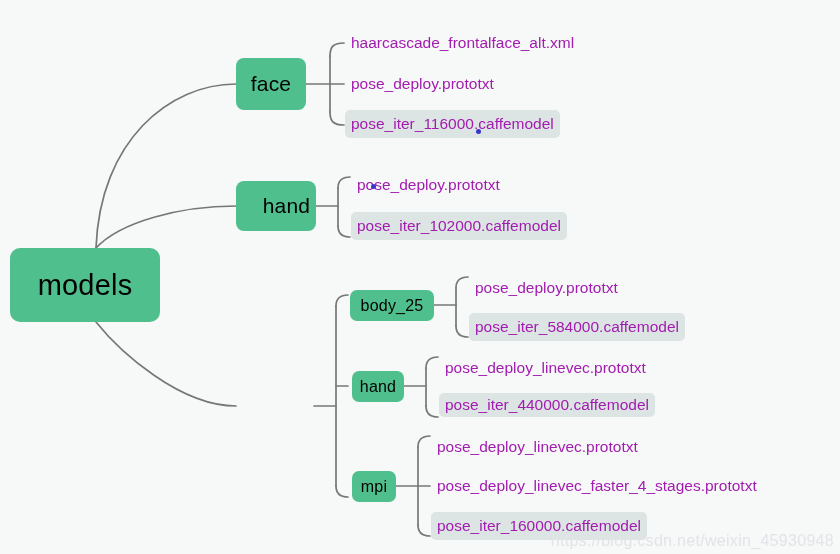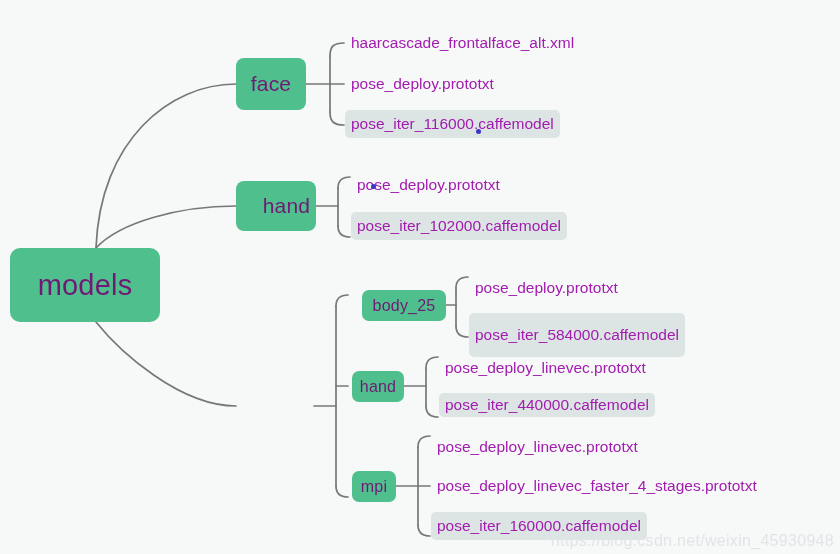--- a/index.html
+++ b/index.html
@@ -27,21 +27,21 @@
     width: 840px;
     height: 554px;
     pointer-events: none;
   }
   .node {
     position: absolute;
     box-sizing: border-box;
     display: flex;
     align-items: center;
     justify-content: center;
-    color: #701a75;
+    color: #000000;
     background: #4FC08D;
     border-radius: 8px;
     white-space: nowrap;
     letter-spacing: 0.2px;
   }
   .node.root {
     font-size: 29px;
     border-radius: 10px;
   }
   .node.level1 {
@@ -160,27 +160,27 @@
   <div class="leaf" style="left:351px; top:173px; height:24px;">
     <span>pose_deploy.prototxt</span>
   </div>
   <div class="dot" style="left:371px; top:184px;"></div>
 
   <div class="leaf hl" style="left:351px; top:212px; height:28px;">
     <span>pose_iter_102000.caffemodel</span>
   </div>
 
 
-  <div class="node level2" style="left:350px; top:290px; width:84px; height:31px;margin-left:12px;">
+  <div class="node level2" style="left:350px; top:290px; width:84px; height:31px;">
     <span>body_25</span>
   </div>
   <div class="leaf" style="left:469px; top:276px; height:24px;">
     <span>pose_deploy.prototxt</span>
   </div>
-  <div class="leaf hl" style="left:469px; top:313px; height:44px;">
+  <div class="leaf hl" style="left:469px; top:313px; height:28px;">
     <span>pose_iter_584000.caffemodel</span>
   </div>
 
   <div class="node level2" style="left:352px; top:371px; width:52px; height:31px;">
     <span>hand</span>
   </div>
   <div class="leaf" style="left:439px; top:356px; height:24px;">
     <span>pose_deploy_linevec.prototxt</span>
   </div>
   <div class="leaf hl" style="left:439px; top:393px; height:24px;">

